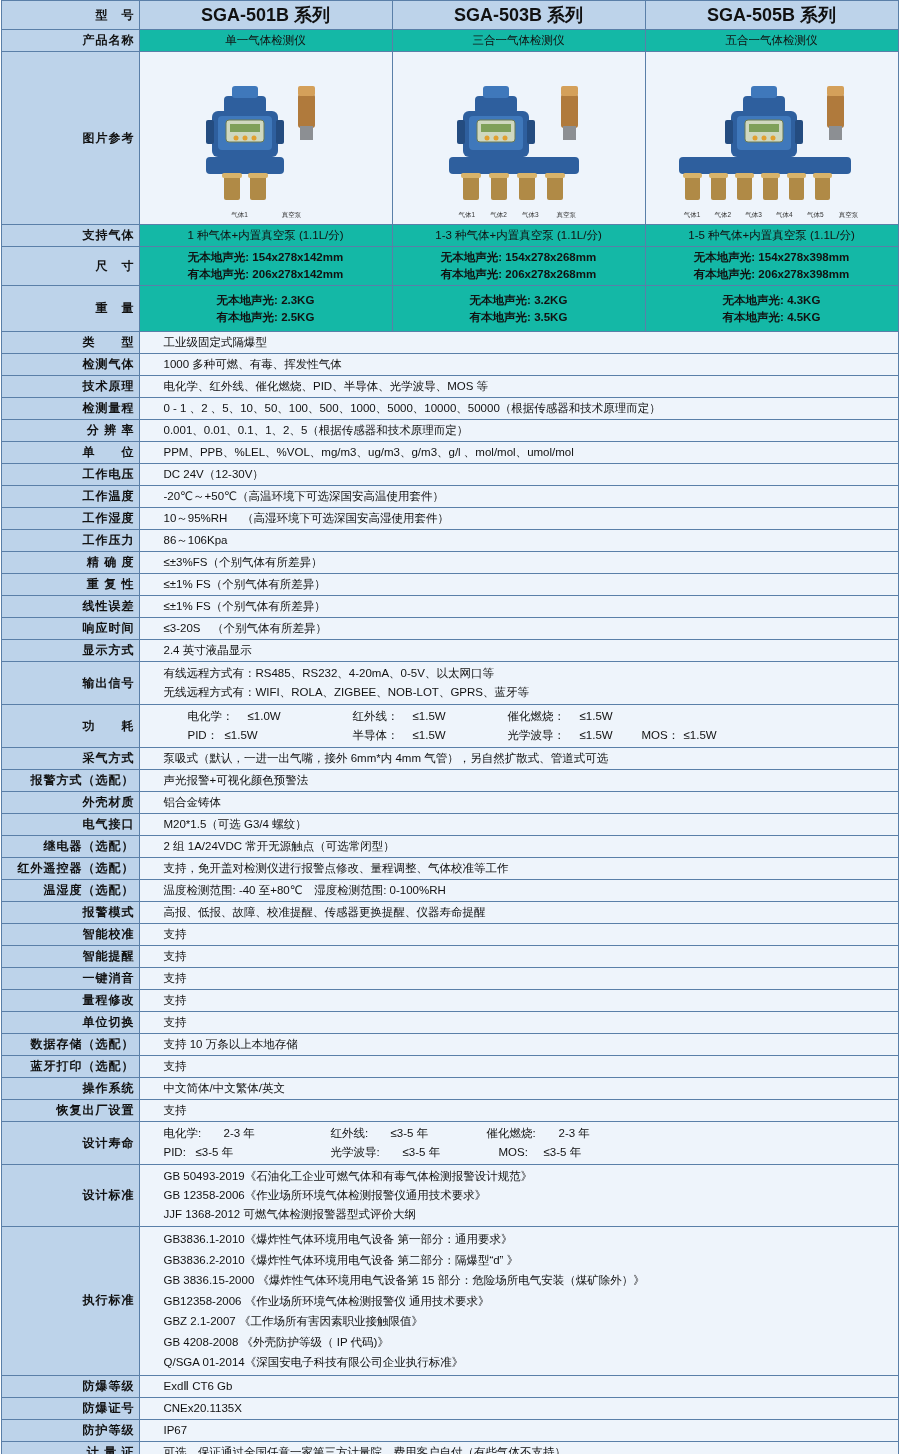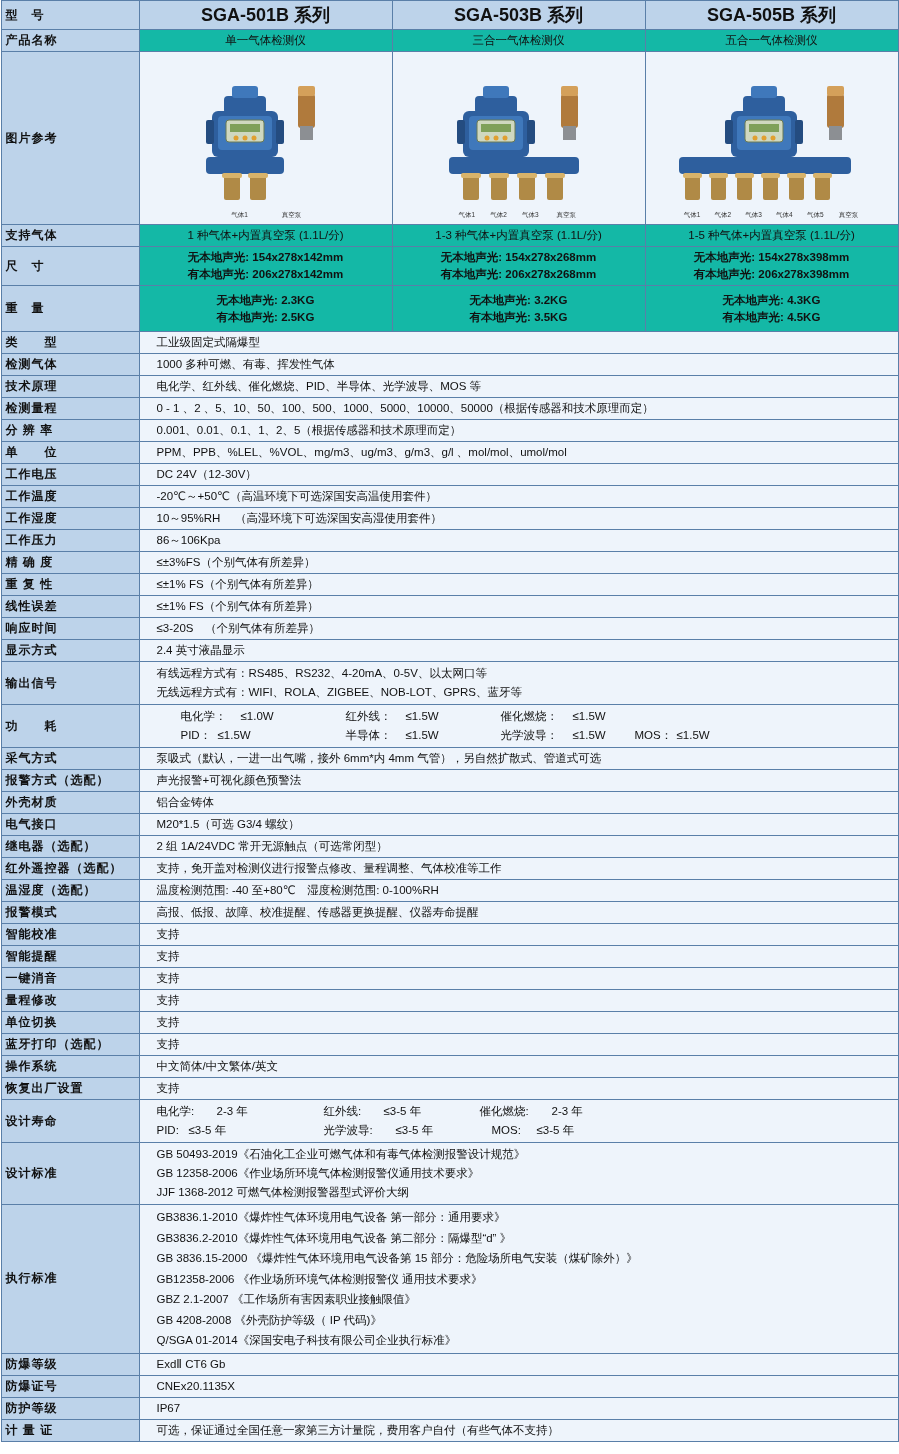--- a/index.html
+++ b/index.html
@@ -1,21 +1,21 @@
 <!DOCTYPE html>
 <html><head>
 <meta charset="utf-8">
 <style>
   html,body{margin:0;padding:0;background:#ffffff;}
   body{font-family:"Liberation Sans","DejaVu Sans",sans-serif;}
   #sheet{width:899px;height:1454px;position:relative;overflow:hidden;}
   table{border-collapse:collapse;width:897px;margin:0 auto;table-layout:fixed;}
   td{border:1px solid #5a7fa8;font-size:11.5px;color:#111;padding:2px 4px;vertical-align:middle;}
-  .lbl{background:#bdd3ea;text-align:left;font-weight:bold;font-size:12px;color:#111;width:120px;letter-spacing:1px;}
-  .val{background:#eef4fb;padding-left:17px;}
+  .lbl{background:#bdd3ea;text-align:right;font-weight:bold;font-size:12px;color:#111;width:120px;letter-spacing:1px;}
+  .val{background:#eef4fb;padding-left:24px;}
   .valc{background:#14b8a6;text-align:center;}
   .hdr{background:#bdd3ea;text-align:center;font-weight:bold;font-size:18px;}
   .two-line div{line-height:17px;font-weight:bold;}
   .imgcell{background:#eef4fb;text-align:center;padding:4px 0;}
   .capt{font-size:6.5px;color:#333;text-align:center;margin-top:1px;letter-spacing:0px;}
   .std div{line-height:19px;}
   .life div{line-height:19px;}
   .pwr div{line-height:19px;margin-left:24px;}
   .exec div{line-height:20.5px;}
 </style>
@@ -325,20 +325,24 @@
         </tr>
   <tr>
           <td class="lbl">量程修改</td>
           <td class="val" colspan="3">支持</td>
         </tr>
   <tr>
           <td class="lbl">单位切换</td>
           <td class="val" colspan="3">支持</td>
         </tr>
   <tr>
+          <td class="lbl">数据存储（选配）</td>
+          <td class="val" colspan="3">支持 10 万条以上本地存储</td>
+        </tr>
+  <tr>
           <td class="lbl">蓝牙打印（选配）</td>
           <td class="val" colspan="3">支持</td>
         </tr>
   <tr>
           <td class="lbl">操作系统</td>
           <td class="val" colspan="3">中文简体/中文繁体/英文</td>
         </tr>
   <tr>
           <td class="lbl">恢复出厂设置</td>
           <td class="val" colspan="3">支持</td>

